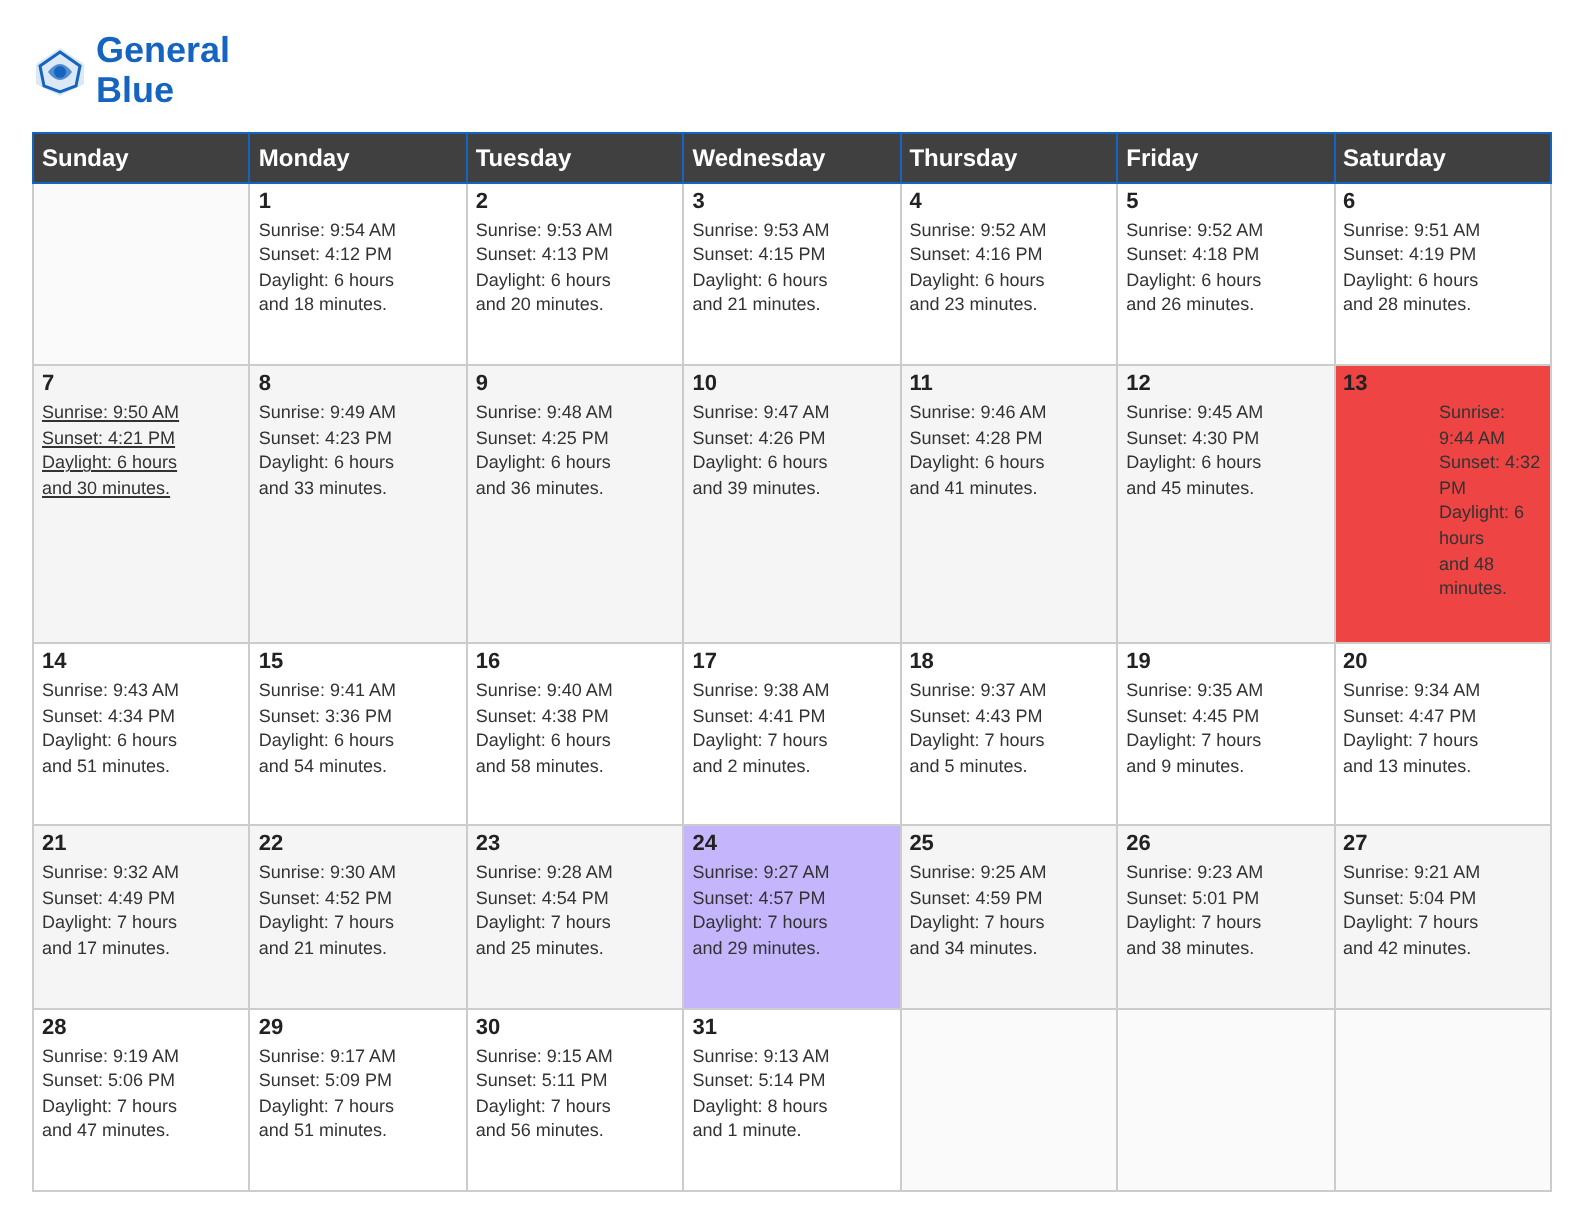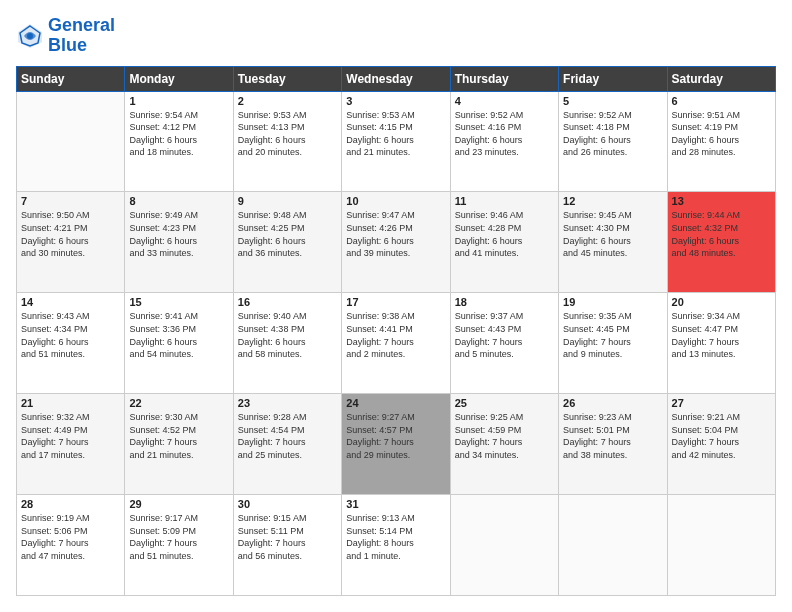--- a/index.html
+++ b/index.html
@@ -173,21 +173,21 @@
             <span class="day-num">6</span>
             <div class="cell-info" style="white-space: pre-line;">Sunrise: 9:51 AM
 Sunset: 4:19 PM
 Daylight: 6 hours
 and 28 minutes.</div>
           </td>
         </tr>
         <tr>
           <td style="background: rgb(245, 245, 245);">
             <span class="day-num">7</span>
-            <div class="cell-info" style="white-space: pre-line;">Sunrise: 9:50 AM
+            <div class="cell-info" style="white-space: pre-line; text-decoration: underline;">Sunrise: 9:50 AM
 Sunset: 4:21 PM
 Daylight: 6 hours
 and 30 minutes.</div>
           </td>
           <td style="background: rgb(245, 245, 245);">
             <span class="day-num">8</span>
             <div class="cell-info" style="white-space: pre-line;">Sunrise: 9:49 AM
 Sunset: 4:23 PM
 Daylight: 6 hours
 and 33 minutes.</div>
@@ -215,21 +215,21 @@
           </td>
           <td style="background: rgb(245, 245, 245);">
             <span class="day-num">12</span>
             <div class="cell-info" style="white-space: pre-line;">Sunrise: 9:45 AM
 Sunset: 4:30 PM
 Daylight: 6 hours
 and 45 minutes.</div>
           </td>
           <td style="background: #ef4444;">
             <span class="day-num">13</span>
-            <div class="cell-info" style="white-space: pre-line;">Sunrise: 9:44 AM
+            <div class="cell-info" style="white-space: pre-line; margin-left: 48px;">Sunrise: 9:44 AM
 Sunset: 4:32 PM
 Daylight: 6 hours
 and 48 minutes.</div>
           </td>
         </tr>
         <tr>
           <td>
             <span class="day-num">14</span>
             <div class="cell-info" style="white-space: pre-line;">Sunrise: 9:43 AM
 Sunset: 4:34 PM
@@ -294,21 +294,21 @@
 Daylight: 7 hours
 and 21 minutes.</div>
           </td>
           <td style="background: rgb(245, 245, 245);">
             <span class="day-num">23</span>
             <div class="cell-info" style="white-space: pre-line;">Sunrise: 9:28 AM
 Sunset: 4:54 PM
 Daylight: 7 hours
 and 25 minutes.</div>
           </td>
-          <td style="background: #a3a3a3;">
+          <td style="background: #c4b5fd;">
             <span class="day-num">24</span>
             <div class="cell-info" style="white-space: pre-line;">Sunrise: 9:27 AM
 Sunset: 4:57 PM
 Daylight: 7 hours
 and 29 minutes.</div>
           </td>
           <td style="background: rgb(245, 245, 245);">
             <span class="day-num">25</span>
             <div class="cell-info" style="white-space: pre-line;">Sunrise: 9:25 AM
 Sunset: 4:59 PM

